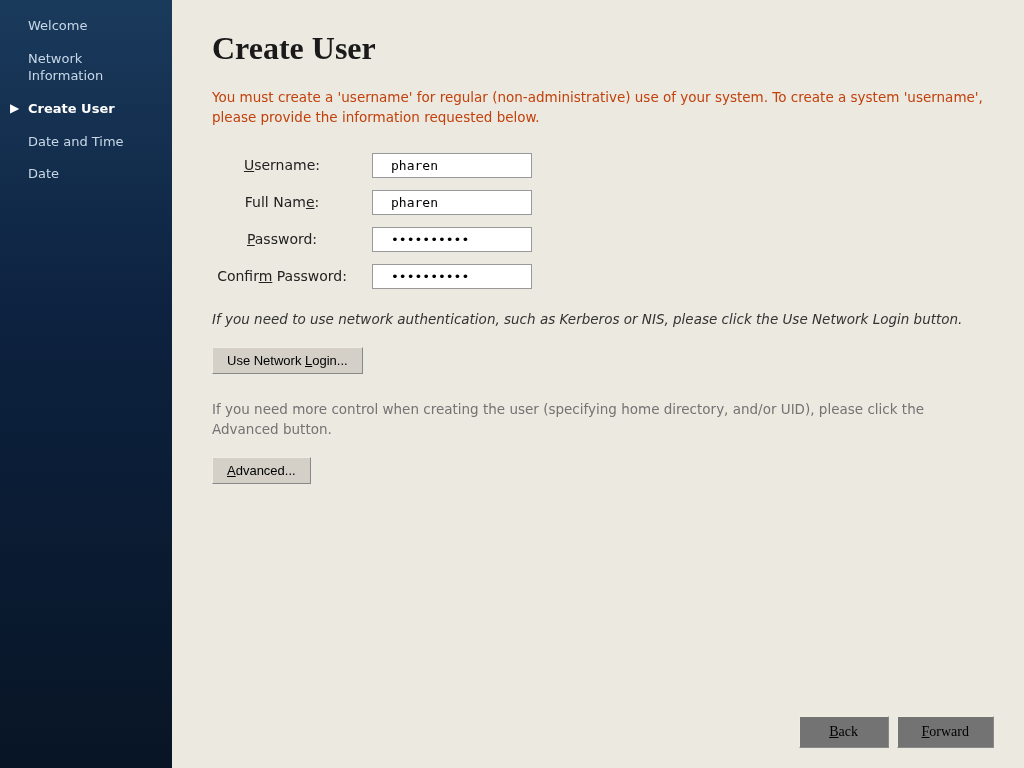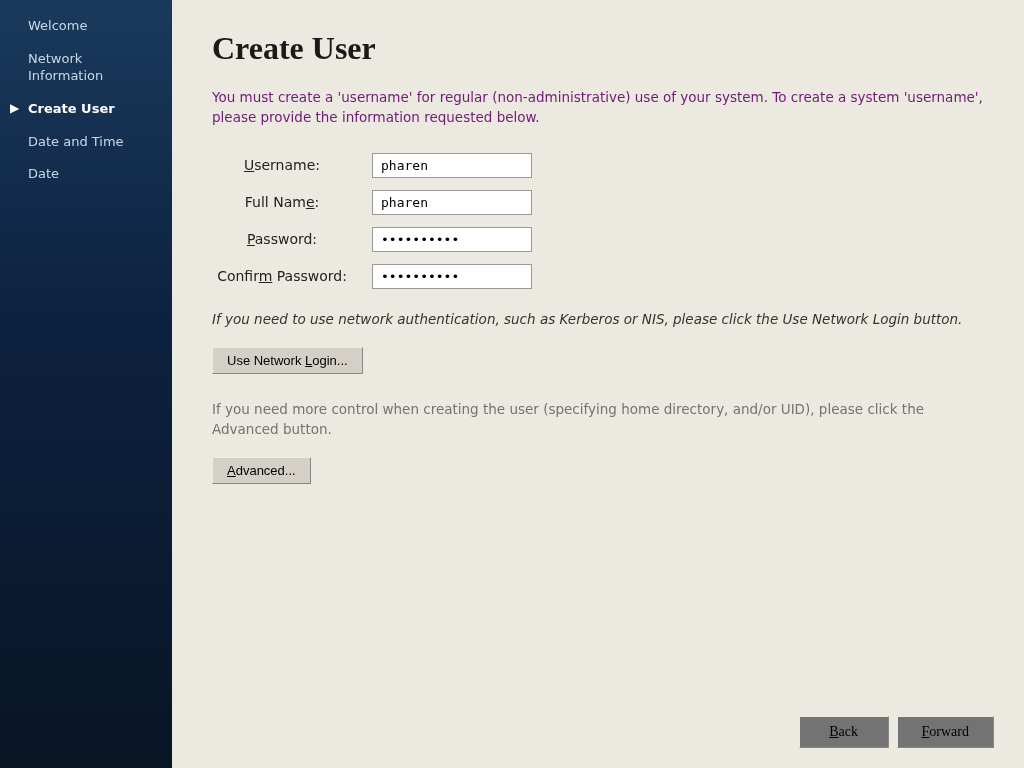--- a/index.html
+++ b/index.html
@@ -62,21 +62,21 @@
 
     .page-title {
       font-size: 32px;
       font-weight: bold;
       color: #1a1a1a;
       margin-bottom: 20px;
       font-family: serif;
     }
 
     .description-text {
-      color: #701a75;
+      color: #c2410c;
       margin-bottom: 25px;
       line-height: 1.5;
       font-size: 13.5px;
     }
 
     .form-area {
       margin-bottom: 20px;
     }
 
     .form-row {
@@ -92,21 +92,21 @@
       font-size: 14px;
       color: #222;
     }
 
     .form-label .underline {
       text-decoration: underline;
     }
 
     .form-input {
       width: 160px;
-      padding: 4px 8px;
+      padding: 4px 18px;
       border: 1px solid #999;
       background: #ffffff;
       font-size: 13px;
       font-family: monospace;
       outline: none;
     }
 
     .network-auth-text {
       color: #333333;
       margin-bottom: 18px;

